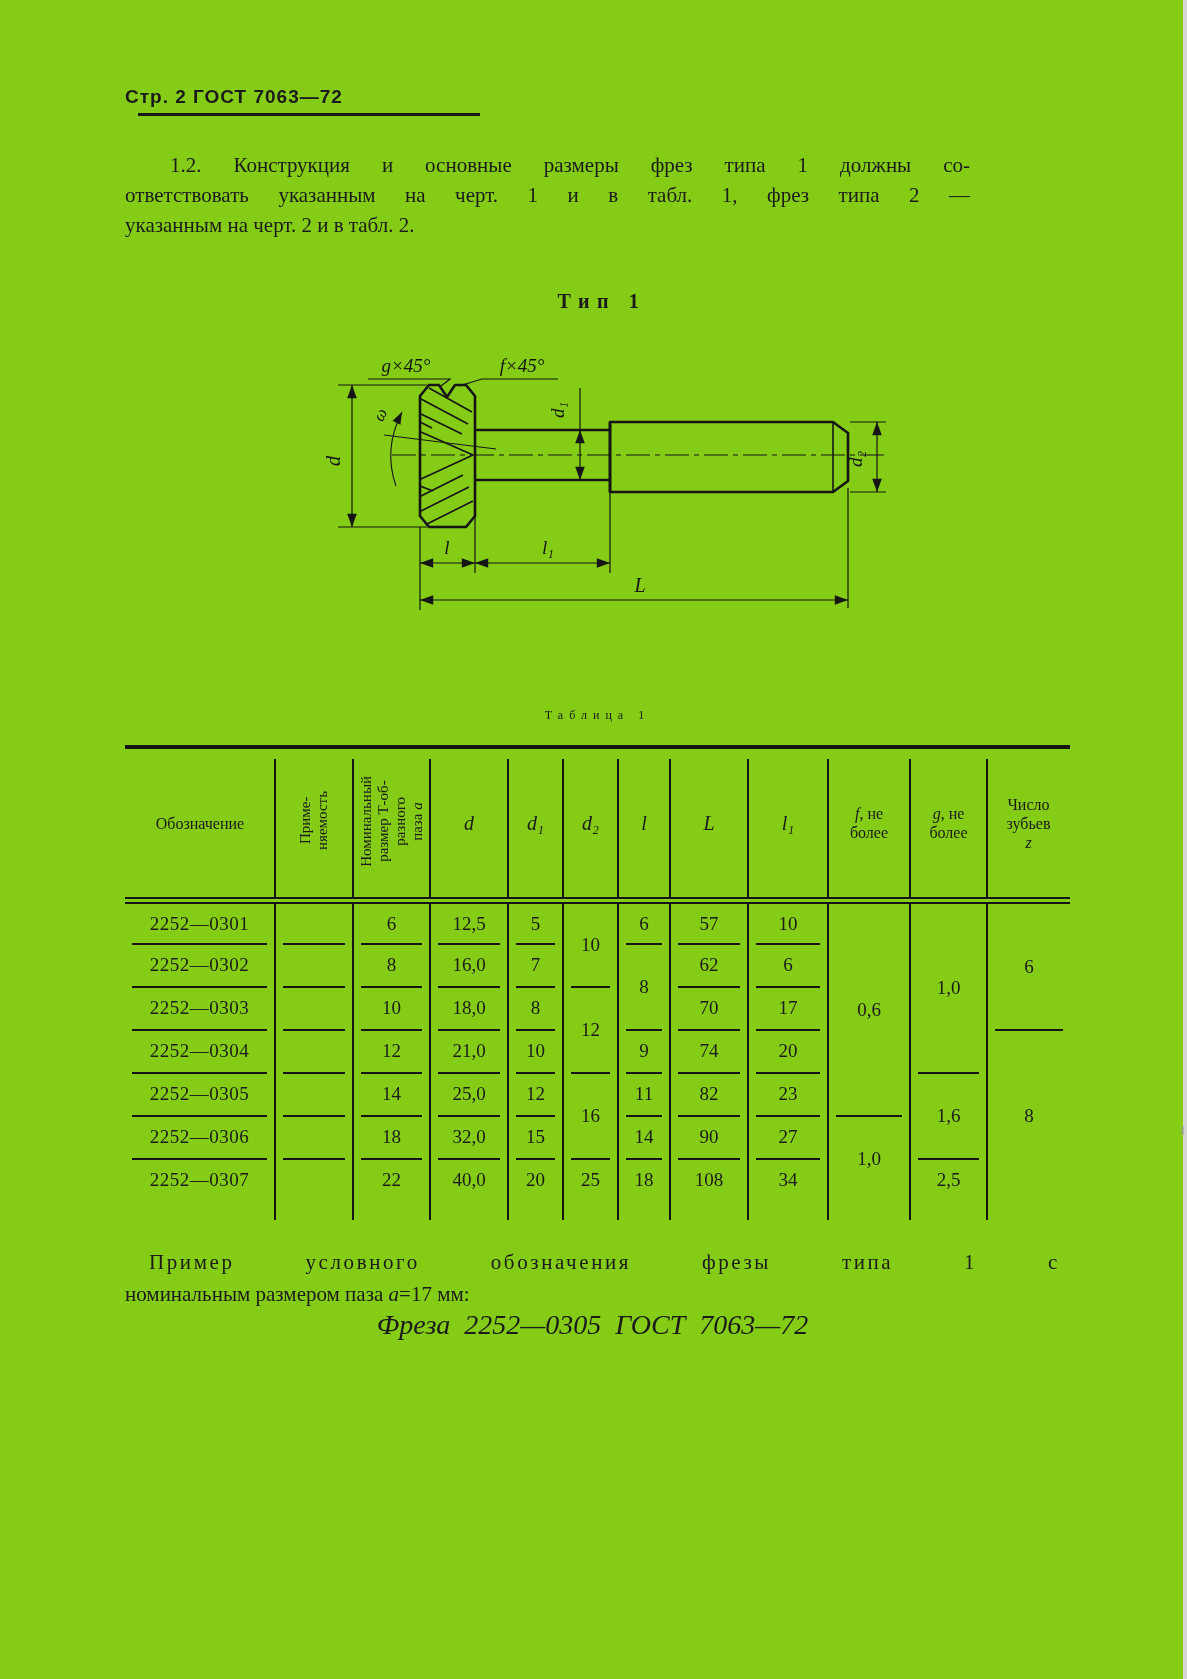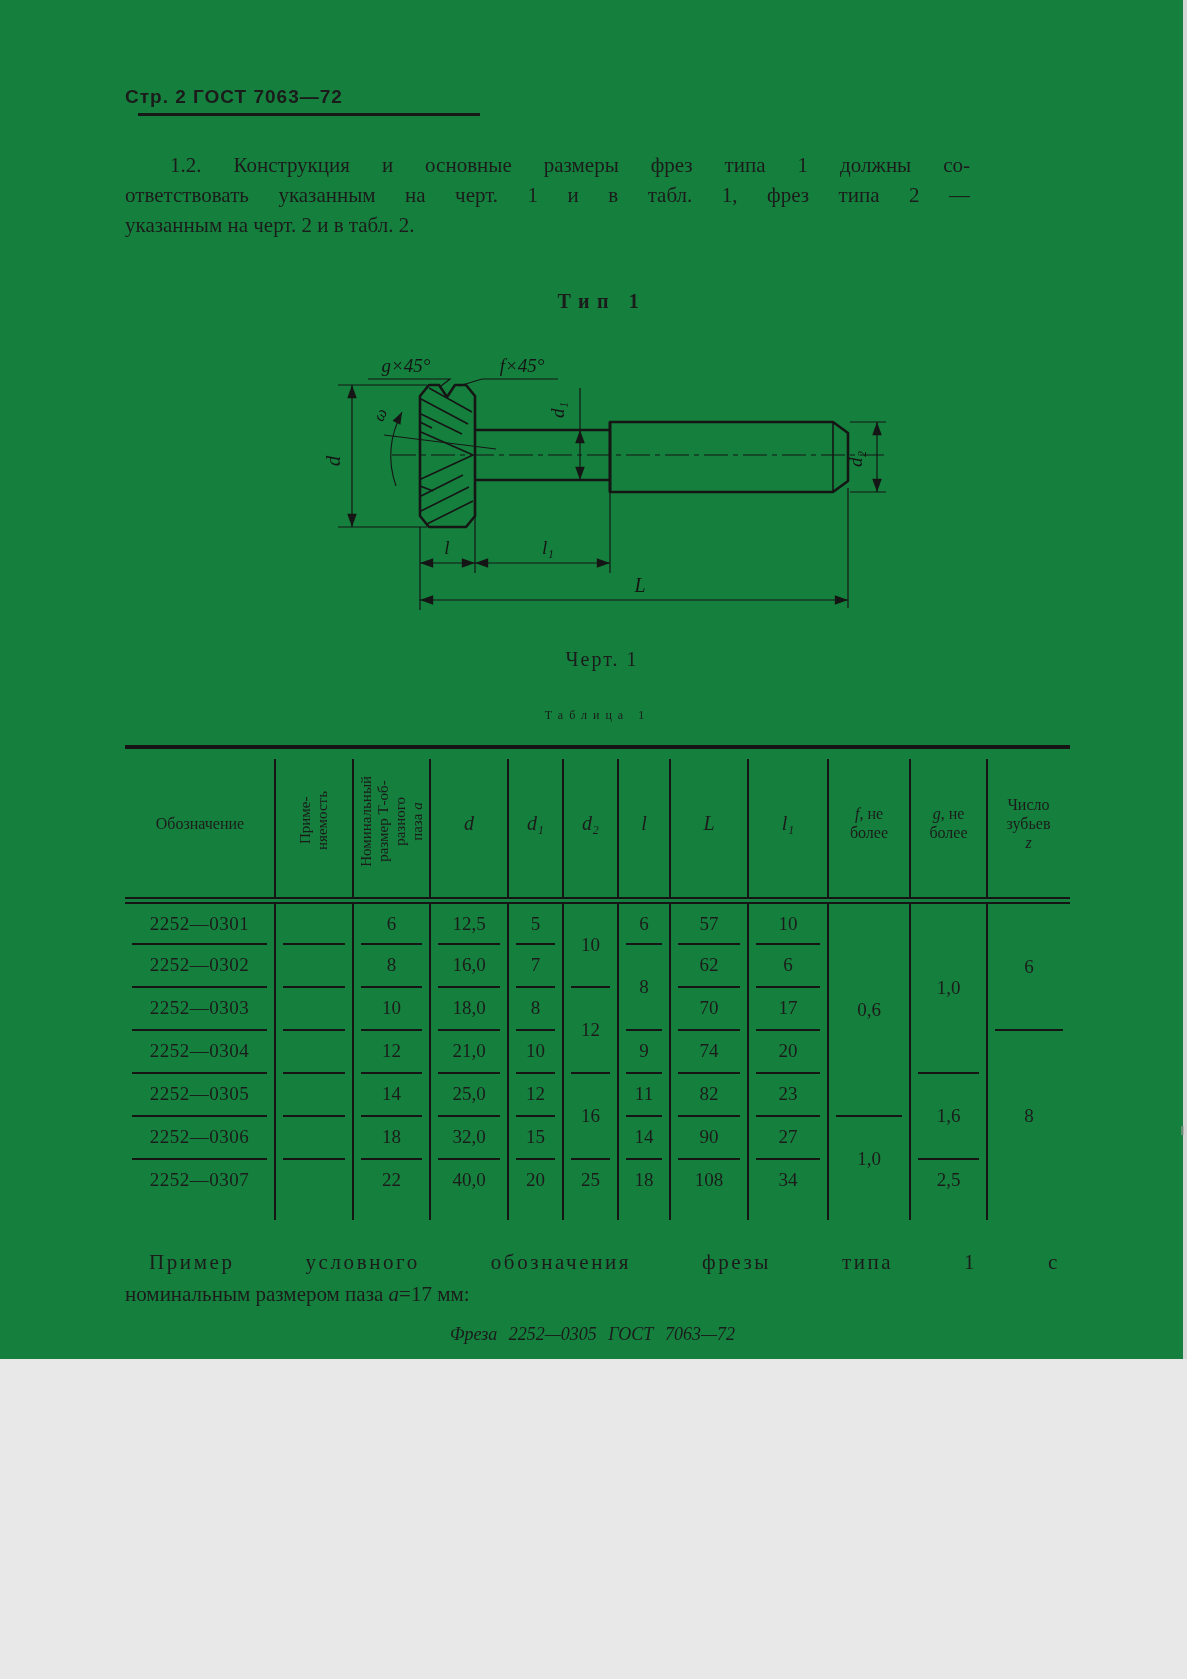--- a/index.html
+++ b/index.html
@@ -1,16 +1,16 @@
 <!DOCTYPE html>
 <html><head>
 <meta charset="utf-8">
 <style>
   html,body{margin:0;padding:0;background:#e8e8e8;}
-  .page{position:relative;width:1187px;height:1359px;background:#15803d;color:#1b1b1b;
+  .page{position:relative;width:1187px;height:1679px;background:#84cc16;color:#1b1b1b;
         font-family:"Liberation Serif","DejaVu Serif",serif;overflow:hidden;}
 
   
   .running-head{position:absolute;left:125px;top:86px;font-family:"Liberation Sans","DejaVu Sans",sans-serif;
         font-weight:bold;font-size:19px;letter-spacing:1px;}
   .head-rule{position:absolute;left:138px;top:113px;width:342px;height:3px;background:#181818;}
 
   
   .para{position:absolute;left:125px;top:150px;width:845px;font-size:21px;line-height:30px;}
   .para .j{text-align:justify;text-align-last:justify;}
@@ -42,21 +42,21 @@
   .it{font-style:italic;}
   .mathhead{font-style:italic;font-size:20px;}
   .vt{display:inline-block;writing-mode:vertical-rl;transform:rotate(180deg);
         font-size:15px;line-height:17px;text-align:center;}
   .desig{letter-spacing:.5px;}
 
   
   .example{position:absolute;left:125px;top:1250px;width:935px;font-size:21px;}
   .ex1{text-align:justify;text-align-last:justify;letter-spacing:2.6px;text-indent:24px;}
   .ex2{margin-top:7px;}
-  .ex-desig{margin-top:17px;text-align:center;font-style:italic;font-size:18px;word-spacing:7px;}
+  .ex-desig{margin-top:2px;text-align:center;font-style:italic;font-size:28px;word-spacing:7px;}
   .note{position:absolute;left:125px;top:1375px;width:935px;font-size:18px;line-height:26px;
         text-align:justify;text-indent:26px;}
   .note-label{letter-spacing:2.4px;}
 
   
   .edge-right{position:absolute;right:0;top:0;width:4px;height:100%;background:#d6d6d6;}
   .speck{position:absolute;left:1181px;top:1126px;width:3px;height:9px;background:#9a9a9a;opacity:.55;}
 </style>
 </head>
 <body>
@@ -159,21 +159,20 @@
       <line x1="183" y1="245" x2="318" y2="245" marker-start="url(#arw)" marker-end="url(#arw)"></line>
       <text x="256" y="236" font-size="19" stroke="none" fill="#151515" text-anchor="middle">l₁</text>
     </g>
     <g stroke="#151515" stroke-width="1.2" fill="none">
       <line x1="556" y1="170" x2="556" y2="290"></line>
       <line x1="128" y1="282" x2="556" y2="282" marker-start="url(#arw)" marker-end="url(#arw)"></line>
       <text x="348" y="274" font-size="20" stroke="none" fill="#151515" text-anchor="middle">L</text>
     </g>
   </svg>
 
-  <div class="fig-caption">Черт. 1</div>
 
   <div class="table-label">Таблица 1</div>
 
   <table class="tbl">
     <colgroup>
       <col style="width:150px">
         <col style="width:78px">
         <col style="width:77px">
         <col style="width:78px">
       <col style="width:55px">

